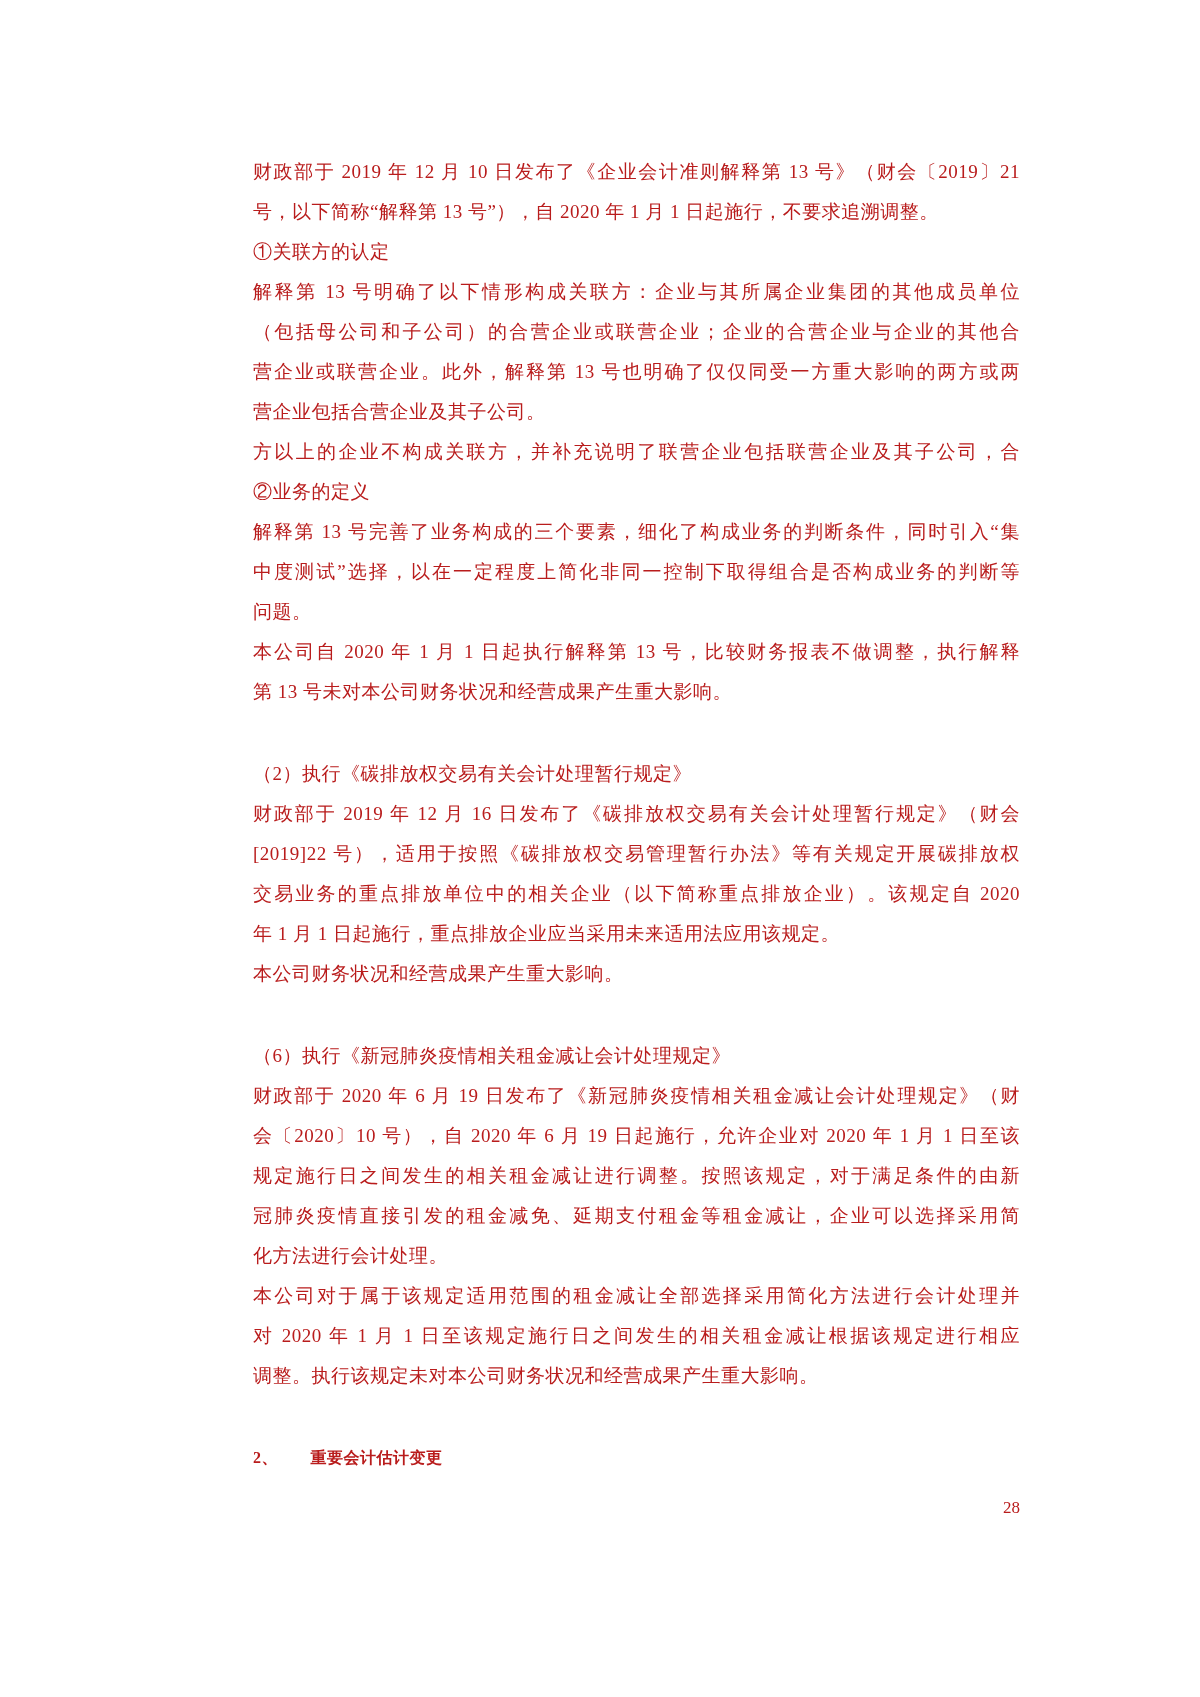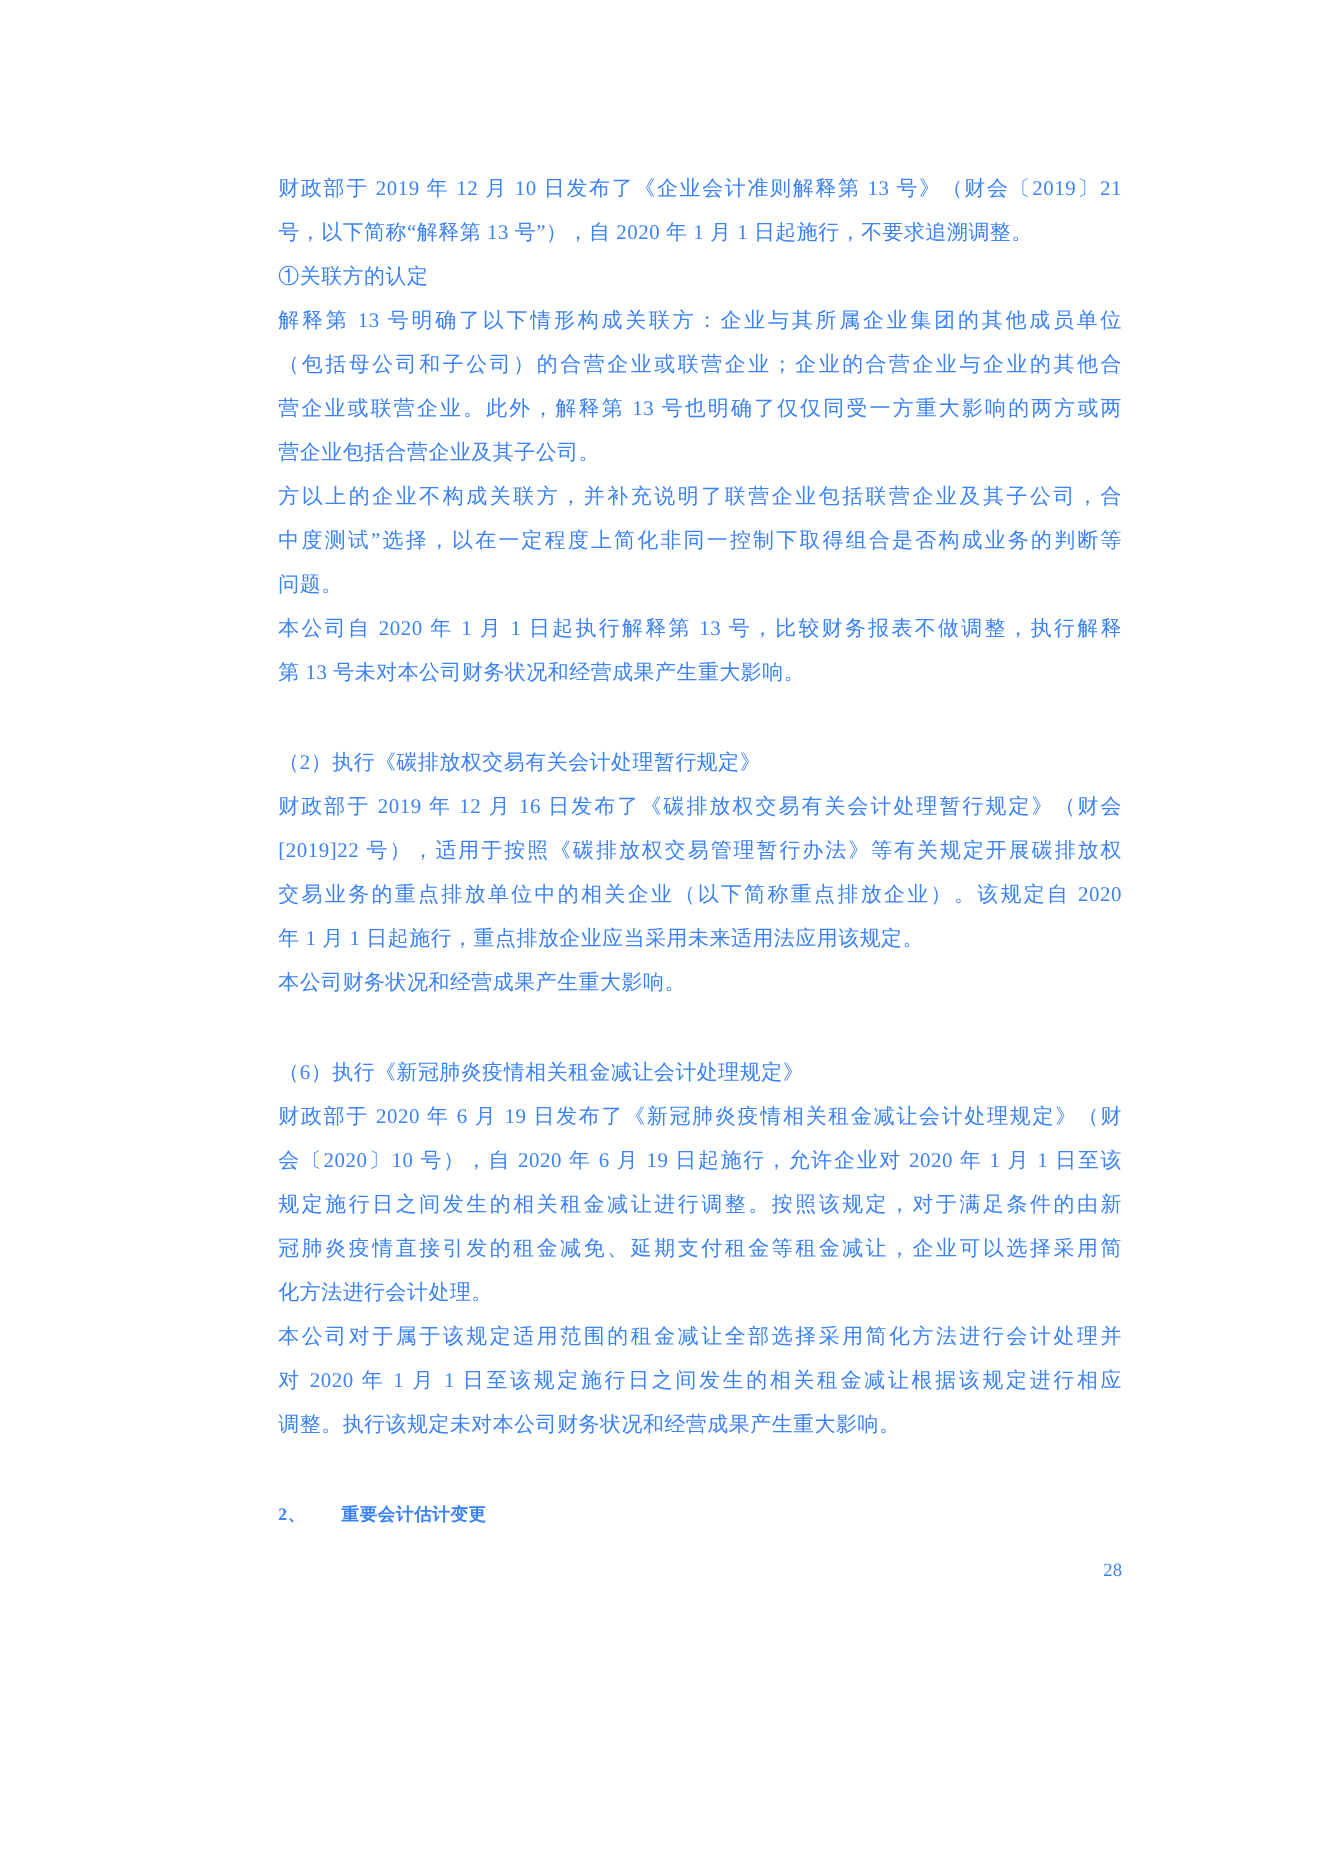--- a/index.html
+++ b/index.html
@@ -7,21 +7,21 @@
     padding: 0;
     background: #ffffff;
   }
   .page {
     position: relative;
     width: 1200px;
     height: 1697px;
     background: #ffffff;
     overflow: hidden;
     font-family: "Liberation Serif", "DejaVu Serif", serif;
-    color: #3b82f6;
+    color: #b91c1c;
   }
   .content {
     position: absolute;
     left: 253px;
     top: 152px;
     width: 767px;
   }
   .block {
     margin: 0 0 42px 0;
     padding: 0;
@@ -70,20 +70,22 @@
 
     <section class="block">
       <div class="line j">财政部于 2019 年 12 月 10 日发布了《企业会计准则解释第 13 号》（财会〔2019〕21</div>
       <div class="line">号，以下简称“解释第 13 号”），自 2020 年 1 月 1 日起施行，不要求追溯调整。</div>
       <div class="line">①关联方的认定</div>
       <div class="line j">解释第 13 号明确了以下情形构成关联方：企业与其所属企业集团的其他成员单位</div>
       <div class="line j">（包括母公司和子公司）的合营企业或联营企业；企业的合营企业与企业的其他合</div>
       <div class="line j">营企业或联营企业。此外，解释第 13 号也明确了仅仅同受一方重大影响的两方或两</div>
       <div class="line">营企业包括合营企业及其子公司。</div>
       <div class="line j">方以上的企业不构成关联方，并补充说明了联营企业包括联营企业及其子公司，合</div>
+      <div class="line">②业务的定义</div>
+      <div class="line j">解释第 13 号完善了业务构成的三个要素，细化了构成业务的判断条件，同时引入“集</div>
       <div class="line j">中度测试”选择，以在一定程度上简化非同一控制下取得组合是否构成业务的判断等</div>
       <div class="line">问题。</div>
       <div class="line j">本公司自 2020 年 1 月 1 日起执行解释第 13 号，比较财务报表不做调整，执行解释</div>
       <div class="line">第 13 号未对本公司财务状况和经营成果产生重大影响。</div>
     </section>
 
     <section class="block">
       <div class="line">（2）执行《碳排放权交易有关会计处理暂行规定》</div>
       <div class="line j">财政部于 2019 年 12 月 16 日发布了《碳排放权交易有关会计处理暂行规定》（财会</div>
       <div class="line j">[2019]22 号），适用于按照《碳排放权交易管理暂行办法》等有关规定开展碳排放权</div>

